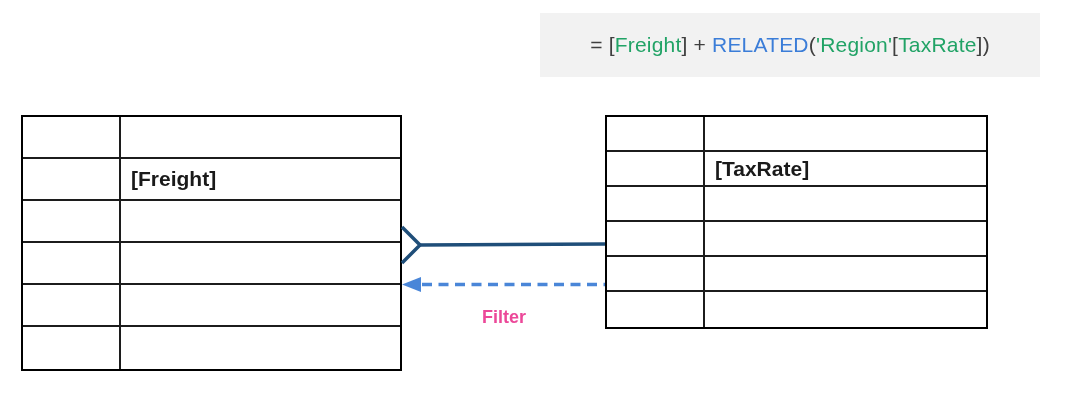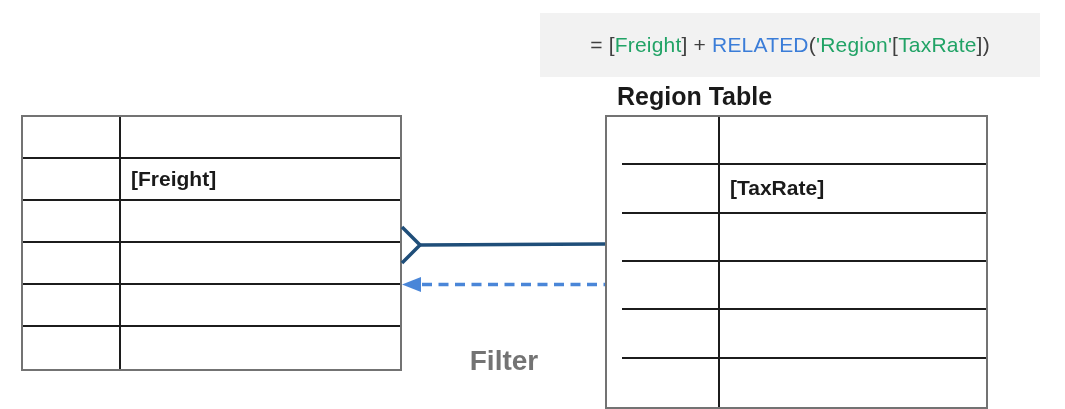--- a/index.html
+++ b/index.html
@@ -38,27 +38,27 @@
     font-weight: bold;
     color: #1a1a1a;
   }
   .sales-title  { left: 29px;  top: 64px; }
   .region-title { left: 617px; top: 82px; }
 
   
   .grid-table {
     position: absolute;
     box-sizing: border-box;
-    border: 2px solid #737373;
+    border: 2px solid #000000;
     display: grid;
     grid-template-rows: repeat(6, 1fr);
     background: #ffffff;
   }
   .sales-table  { left: 21px;  top: 115px; width: 381px; height: 256px; }
-  .region-table { left: 605px; top: 115px; width: 383px; height: 294px; padding-left: 15px; }
+  .region-table { left: 605px; top: 115px; width: 383px; height: 214px; }
 
   .grid-table .row {
     display: grid;
     grid-template-columns: 98px 1fr;
     border-bottom: 2px solid #1c1c1c;
   }
   .grid-table .row:last-child { border-bottom: none; }
   .grid-table .c1 { border-right: 2px solid #1c1c1c; }
   .grid-table .c2 {
     display: flex;
@@ -79,37 +79,35 @@
     pointer-events: none;
   }
 
   
   .fp-label {
     position: absolute;
     left: 414px;
     top: 303px;
     width: 180px;
     text-align: center;
-    font-size: 28px;
+    font-size: 18px;
     font-weight: bold;
     line-height: 28px;
-    color: #737373;
-    margin-top: 44px;
+    color: #ec4899;
   }
 </style>
 </head>
 <body>
 
 <div class="canvas">
 
   <div class="formula-box" style="background: rgb(242, 242, 242);">
     <span style="color: rgb(63, 63, 63);">= [</span><span style="color: rgb(33, 163, 102);">Freight</span><span style="color: rgb(63, 63, 63);">] + </span><span style="color: rgb(59, 125, 216);">RELATED</span><span style="color: rgb(63, 63, 63);">(</span><span style="color: rgb(33, 163, 102);">'Region'</span><span style="color: rgb(63, 63, 63);">[</span><span style="color: rgb(33, 163, 102);">TaxRate</span><span style="color: rgb(63, 63, 63);">])</span>
   </div>
 
-  <div class="table-title region-title">Region Table</div>
 
   <div class="grid-table sales-table">
     <div class="row">
       <div class="c1"></div>
       <div class="c2"></div>
     </div>
     <div class="row">
       <div class="c1"></div>
       <div class="c2 cell-label">[Freight]</div>
     </div>

